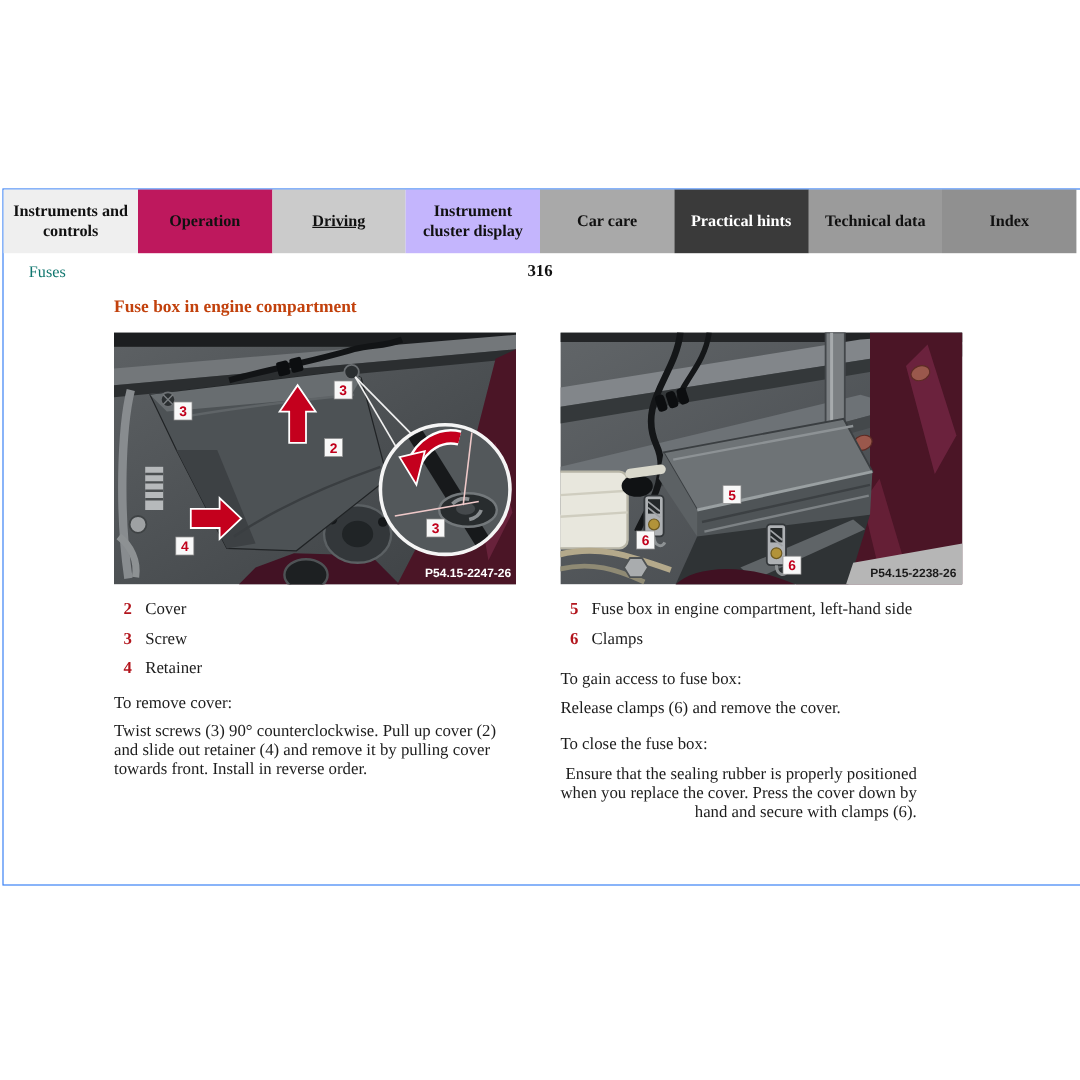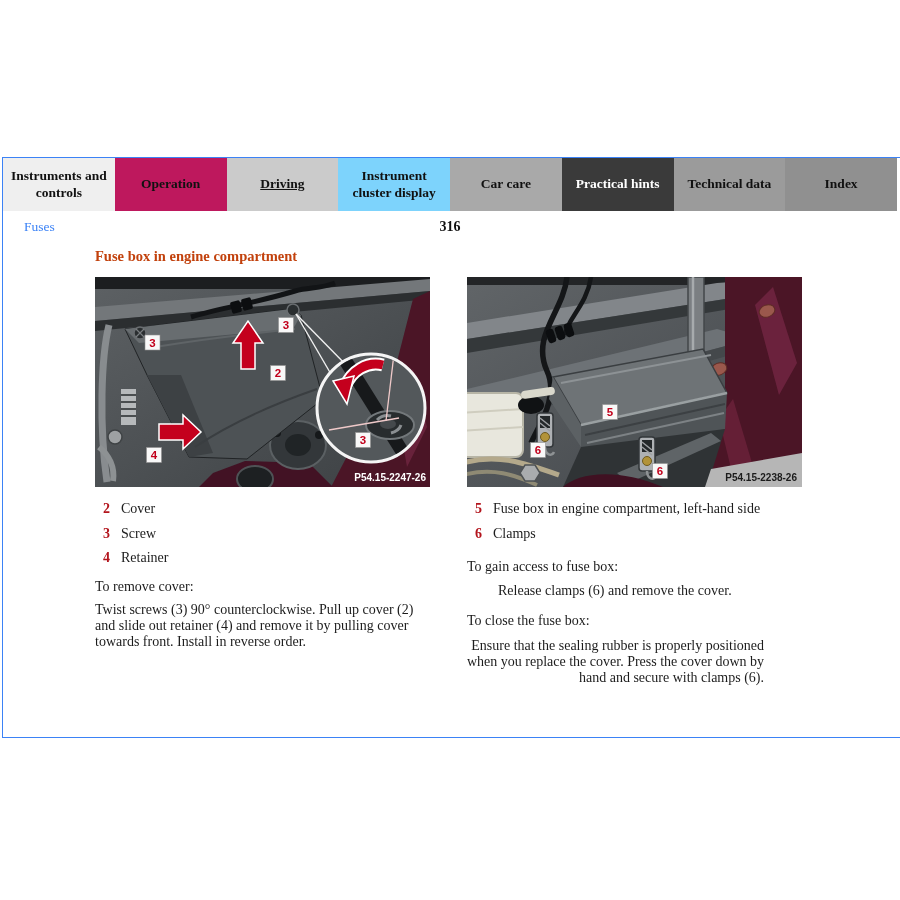--- a/index.html
+++ b/index.html
@@ -4,58 +4,58 @@
 <style>
   html,body{margin:0;padding:0;background:#ffffff;}
   body{width:900px;height:900px;position:relative;overflow:hidden;
        font-family:"Liberation Serif",serif;color:#1c1c1c;}
   .frame{position:absolute;left:2px;top:157px;width:894px;height:579px;
          border:1px solid #3b82f6;background:#ffffff;box-sizing:content-box;padding-left:44px;}
   .tabbar{position:absolute;left:0;top:0;width:894px;height:53px;display:flex;}
   .tab{flex:1 1 0;display:flex;align-items:center;justify-content:center;text-align:center;
        font-weight:bold;font-size:13.5px;line-height:1.25;padding:2px 6px;box-sizing:border-box;
        cursor:default;}
-  .pageinfo-section{position:absolute;left:21px;top:61px;font-size:13.5px;color:#3b82f6;}
+  .pageinfo-section{position:absolute;left:21px;top:61px;font-size:13.5px;color:#0f766e;}
   .pageinfo-num{position:absolute;left:0;top:61px;width:894px;text-align:center;
                 font-weight:bold;font-size:14px;color:#111;}
   .heading{position:absolute;left:92px;top:90px;font-weight:bold;font-size:14.5px;color:#c2410c;}
   .fig{position:absolute;top:119px;width:335px;height:210px;}
   .fig-left{left:92px;}
   .fig-right{left:464px;}
   .fig svg{display:block;width:335px;height:210px;}
   .legend{position:absolute;top:344px;}
   .legend-left{left:100px;}
   .legend-right{left:472px;}
   .legend-item{display:flex;font-size:14px;line-height:14px;margin-bottom:10.5px;}
   .legend-num{font-weight:bold;color:#b3151d;min-width:12px;}
   .legend-label{margin-left:6px;color:#1c1c1c;}
   .sub{position:absolute;font-size:14px;color:#1c1c1c;}
   .para{position:absolute;font-size:14px;line-height:15.9px;white-space:pre;color:#1c1c1c;}
   .sub-l1{left:92px;top:421px;}
   .para-l1{left:92px;top:444px;}
   .sub-r1{left:464px;top:401px;}
-  .para-r1{left:464px;top:425px;margin-left:31px;}
+  .para-r1{left:464px;top:425px;}
   .sub-r2{left:464px;top:455px;}
   .para-r2{left:464px;top:480px;text-align:right;}
   .badge-rect{fill:#f8f8f8;stroke:#8f8f8f;stroke-width:0.6;}
   .badge-txt{font-family:"Liberation Sans",sans-serif;font-weight:bold;font-size:11.5px;
              fill:#c1001b;text-anchor:middle;}
   .fig-code{font-family:"Liberation Sans",sans-serif;font-weight:bold;font-size:10px;
             text-anchor:end;}
 </style>
 </head>
 <body>
 
 <div class="frame">
 
   <div class="tabbar">
     <div class="tab" style="background: rgb(239, 239, 239); color: rgb(17, 17, 17);">Instruments and controls</div>
     <div class="tab" style="background: #be185d; color: rgb(17, 17, 17);">Operation</div>
     <div class="tab" style="background: rgb(203, 203, 203); color: rgb(17, 17, 17); text-decoration: underline;">Driving</div>
-    <div class="tab" style="background: #7dd3fc; color: rgb(17, 17, 17);">Instrument cluster display</div>
+    <div class="tab" style="background: #c4b5fd; color: rgb(17, 17, 17);">Instrument cluster display</div>
     <div class="tab" style="background: rgb(169, 169, 169); color: rgb(17, 17, 17);">Car care</div>
     <div class="tab" style="background: rgb(58, 58, 58); color: rgb(255, 255, 255);">Practical hints</div>
     <div class="tab" style="background: rgb(155, 155, 155); color: rgb(17, 17, 17);">Technical data</div>
     <div class="tab" style="background: rgb(144, 144, 144); color: rgb(17, 17, 17);">Index</div>
   </div>
 
   <div class="pageinfo-section">Fuses</div>
   <div class="pageinfo-num">316</div>
 
   <div class="heading">Fuse box in engine compartment</div>

